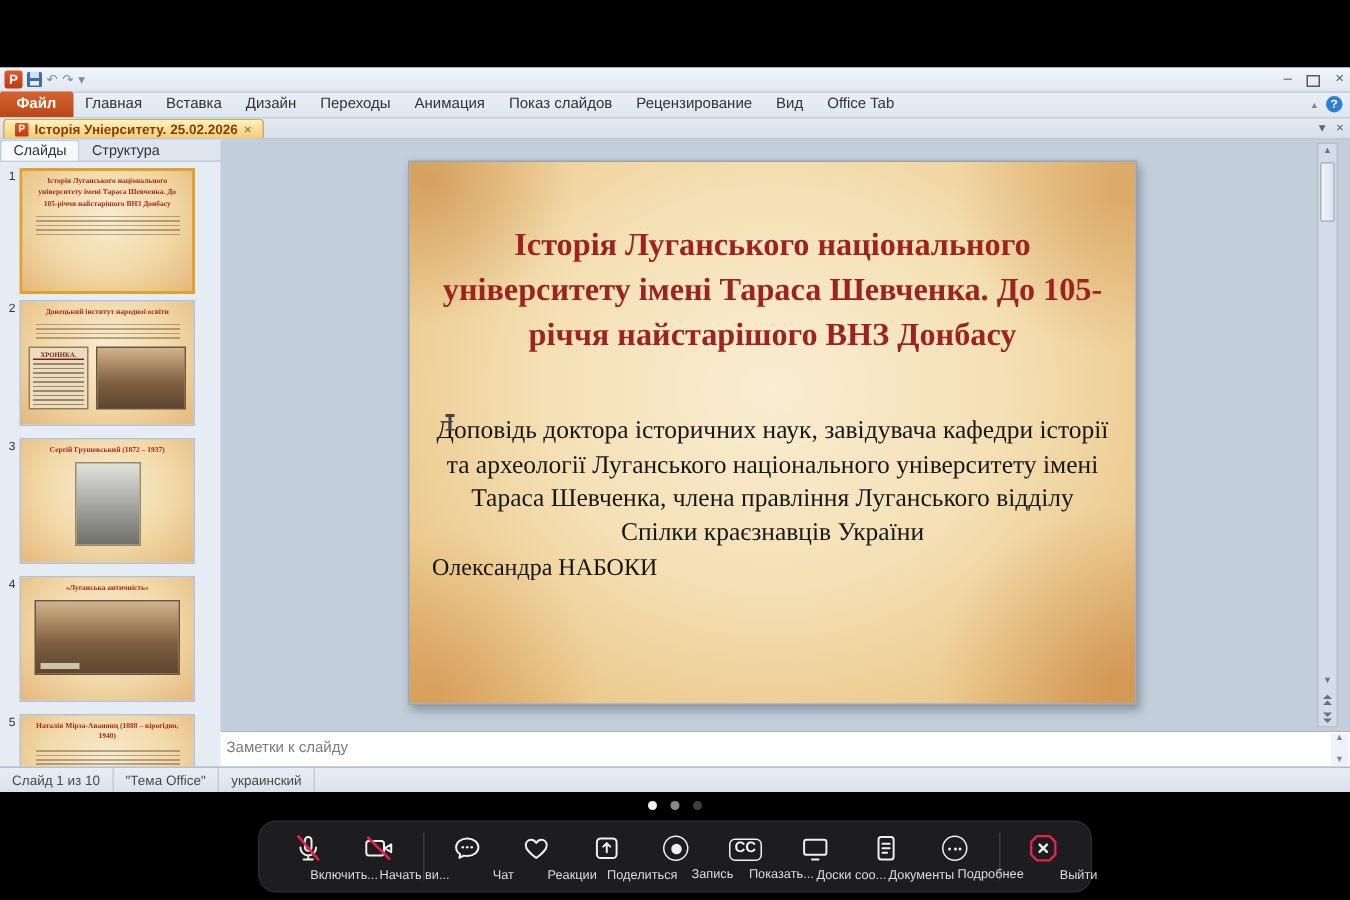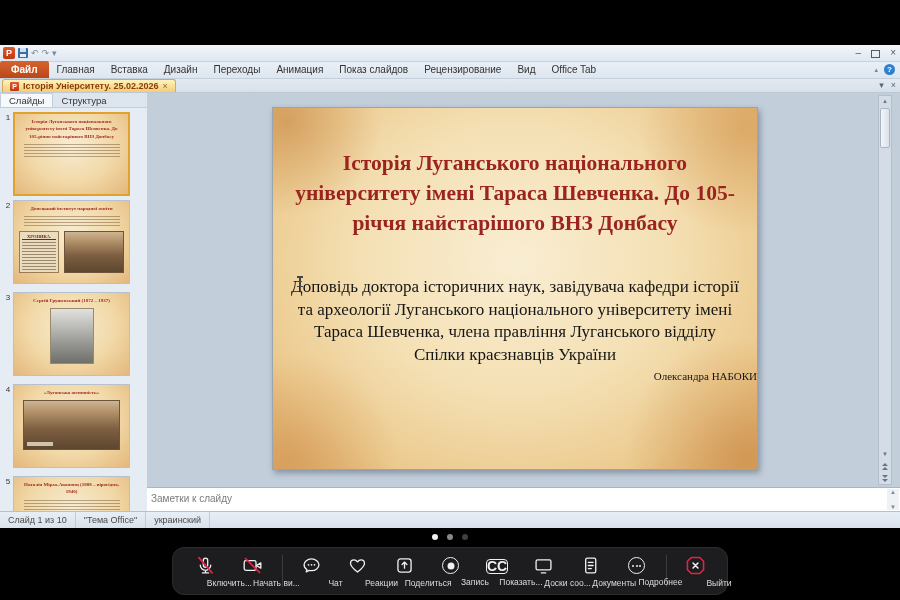--- a/index.html
+++ b/index.html
@@ -95,22 +95,22 @@
       radial-gradient(circle at 3% 4%,  rgba(196,130,62,.55) 0, transparent 16%),
       radial-gradient(circle at 97% 6%, rgba(205,140,70,.5)  0, transparent 18%),
       radial-gradient(circle at 97% 96%,rgba(196,128,60,.55) 0, transparent 20%),
       radial-gradient(circle at 4% 97%, rgba(205,140,72,.5)  0, transparent 18%),
       radial-gradient(ellipse at 50% 42%, #f9edd2 0%, #f4e0b4 45%, #ecca8e 78%, #dfae6b 100%);
     border:1px solid #9aa5b2; box-shadow:2px 3px 6px rgba(60,70,90,.45); }
   .slide-title { font-family:"Liberation Serif", serif; font-weight:bold; color:#9c2420;
     font-size:21.5px; line-height:1.4; text-align:center; width:456px; margin:40px auto 0; }
   .slide-body { font-family:"Liberation Serif", serif; color:#161616; font-size:17px;
     line-height:1.32; text-align:center; width:452px; margin:38px auto 0; }
-  .slide-author { font-family:"Liberation Serif", serif; color:#161616; font-size:11px;
-    text-align:right; margin-top:4px;margin-left:15px; }
+  .slide-author { font-family:"Liberation Serif", serif; color:#161616; font-size:16px;
+    text-align:left; margin-top:4px;margin-left:15px; }
   .ibeam { position:absolute; left:26px; top:168px; width:1.5px; height:11px; background:#444; }
   .ibeam:before, .ibeam:after { content:""; position:absolute; left:-2.5px; width:6.5px; height:1.5px; background:#444; }
   .ibeam:after { bottom:0; }
 
   .vscroll { position:absolute; right:8px; top:2px; bottom:2px; width:14px;
     background:#d4dde7; border:1px solid #b3bfcc; }
   .vs-arr { display:block; text-align:center; font-size:6px; color:#68747f; line-height:11px; }
   .vs-thumb { position:absolute; left:1px; right:1px; top:12px; height:40px;
     background:linear-gradient(90deg,#f2f6fa,#d9e2eb); border:1px solid #a9b5c3; border-radius:2px; }
   .vs-bottom { position:absolute; left:0; right:0; bottom:0; }
@@ -152,21 +152,21 @@
   .zt { position:absolute; top:547px; left:50%; transform:translateX(-50%);
     width:556px; height:48px; background:#1d1d1f; border:1px solid #2c2c2e; border-radius:12px;
     display:flex; align-items:center; padding:0 10px; gap:2px; }
   .zt-btn { position:relative; display:flex; flex-direction:column; align-items:center;
     justify-content:center; gap:2px; min-width:44px; padding:0 3px; height:100%; }
   .zt-btn svg { display:block; }
   .zt-label { font-size:8.5px; color:#dcdcdc; white-space:nowrap;margin-left:48px; }
   .zt-sep { width:1px; height:32px; background:#3c3c3e; margin:0 5px; }
   .badge { position:absolute; top:4px; left:60%; font-size:9.5px; color:#fff; }
   .cc-box { width:22px; height:15px; border:1.6px solid #f0f0f0; border-radius:4px;
-    color:#f0f0f0; font-size:14px; font-weight:bold; text-align:center; line-height:12px; margin:3px 0 1px; }
+    color:#f0f0f0; font-size:10px; font-weight:bold; text-align:center; line-height:12px; margin:3px 0 1px; }
   .rec-ic { width:17px; height:17px; border:1.6px solid #f0f0f0; border-radius:50%;
     position:relative; margin:2px 0 1px; }
   .rec-ic:before { content:""; position:absolute; left:50%; top:50%; transform:translate(-50%,-50%);
     width:7px; height:7px; border-radius:50%; background:#f0f0f0; }
   .more-ic { width:17px; height:17px; border:1.6px solid #f0f0f0; border-radius:50%;
     position:relative; margin:2px 0 1px; }
   .more-ic i { position:absolute; top:7px; width:2px; height:2px; border-radius:50%; background:#f0f0f0; }
   .more-ic i:nth-child(1){left:3px;} .more-ic i:nth-child(2){left:6.6px;} .more-ic i:nth-child(3){left:10.2px;}
 </style>
 </head>

